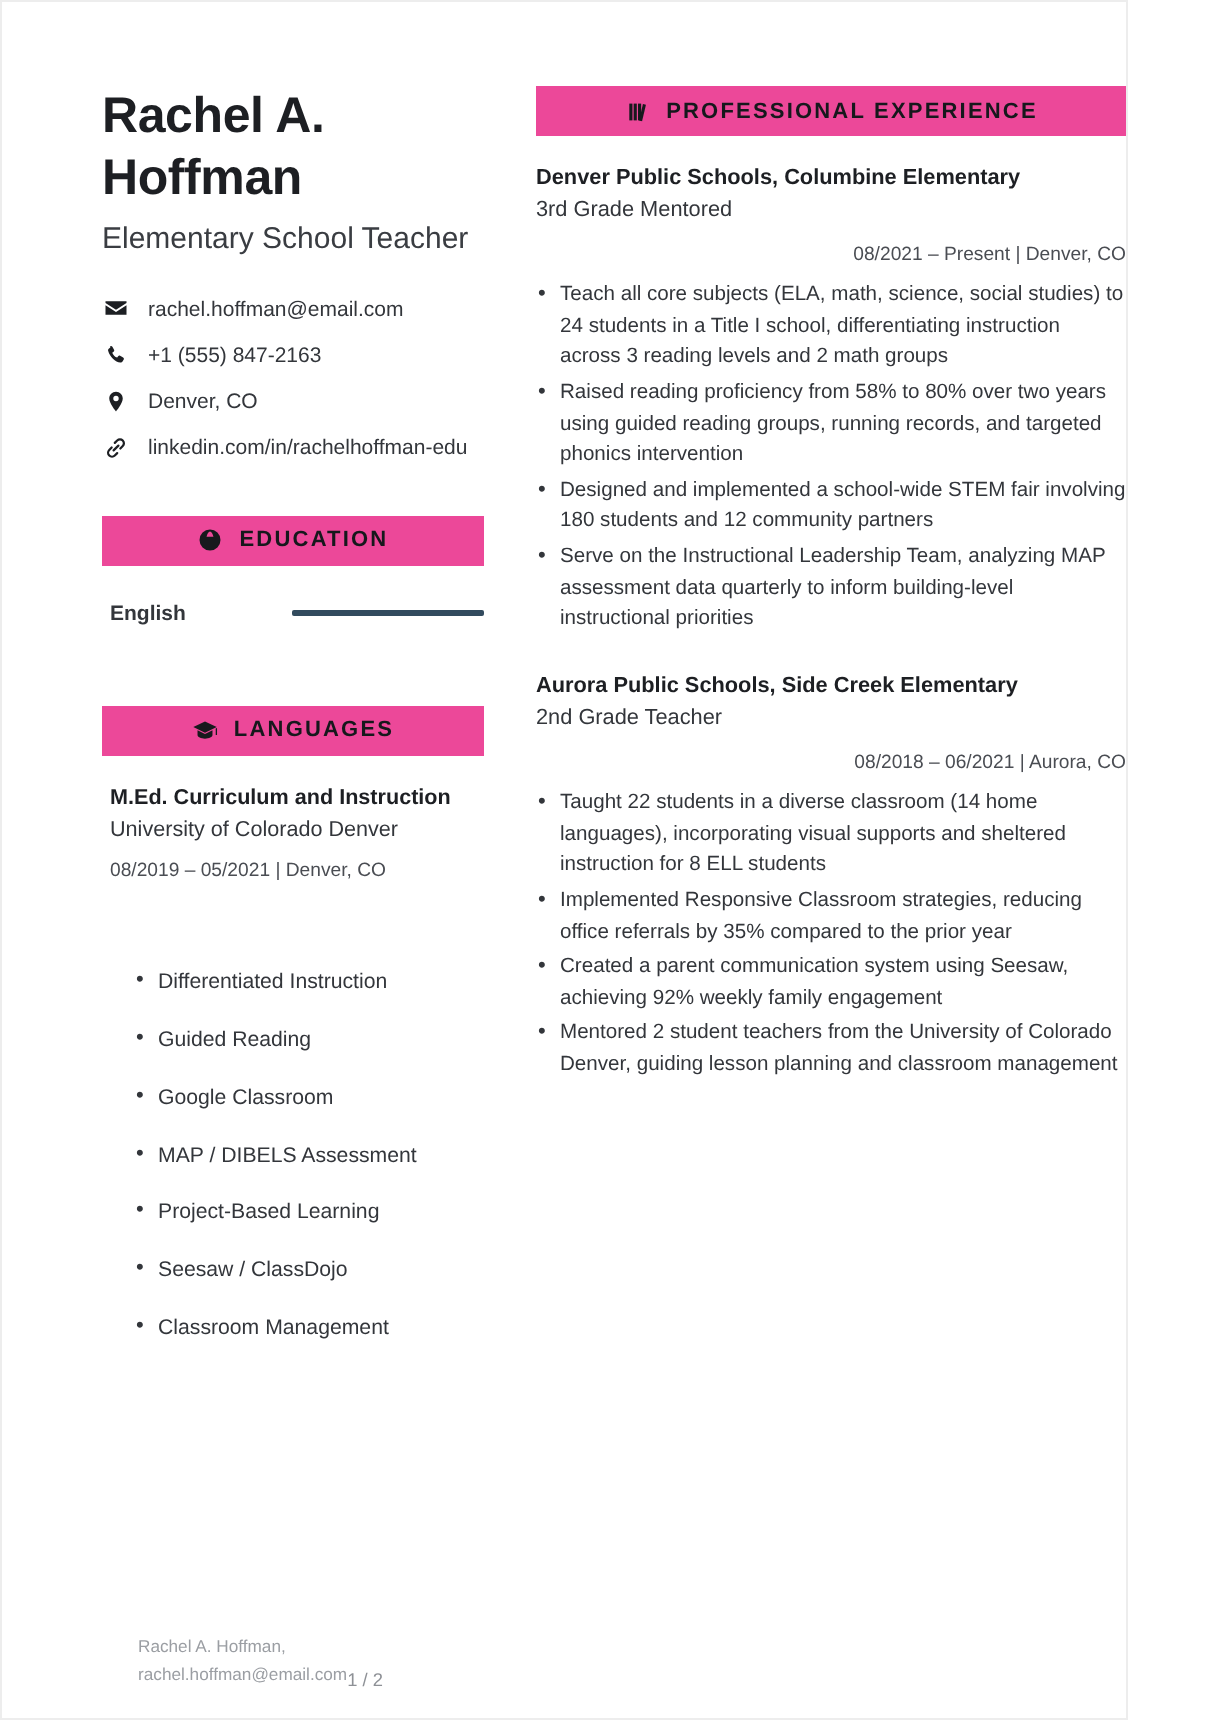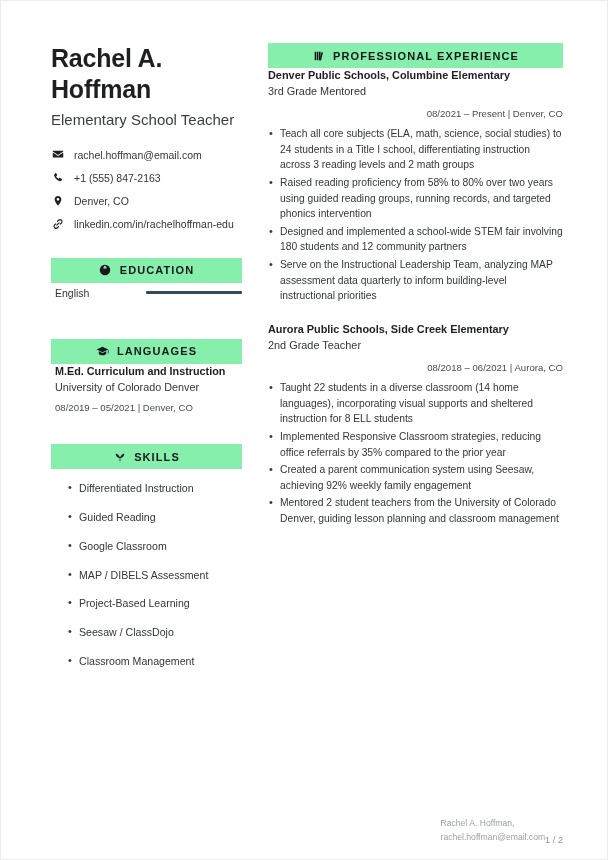--- a/index.html
+++ b/index.html
@@ -9,21 +9,21 @@
   }
   body {
     width: 608px;
     height: 860px;
     font-family: "Liberation Sans", sans-serif;
     color: #2e3136;
     overflow: hidden;
   }
   .page {
     position: relative;
-    width: 608px;
+    width: 564px;
     height: 860px;
     background: #ffffff;
     box-sizing: border-box;
     border: 1px solid #ededed;
   }
   .content {
     position: absolute;
     left: 0; top: 0;
     width: 606px;
     padding: 42px 44px 0 50px;
@@ -72,26 +72,27 @@
     display: flex;
     align-items: center;
     justify-content: center;
     color: #1d1f23;
     margin-top: 0px;
   }
   .contact-ico svg { display: block; }
   .contact-text { word-break: break-word; }
 
   .sec-band {
-    background: #86efac;
+    background: #ec4899;
     height: 25px;
     display: flex;
     align-items: center;
     justify-content: center;
     gap: 8px;
+    margin-bottom: 14px;
   }
   .sec-band .sec-ico {
     width: 13px;
     height: 13px;
     display: flex;
     align-items: center;
     justify-content: center;
     color: #17191d;
   }
   .sec-band .sec-ico svg { display: block; }
@@ -104,20 +105,21 @@
   .lang-row {
     display: flex;
     align-items: center;
     justify-content: space-between;
     margin-bottom: 8px;
     padding: 4px 0 2px 4px;
   }
   .lang-name {
     font-size: 10.5px;
     color: #33363b;
+    font-weight: bold;
   }
   .lang-bar {
     width: 96px;
     height: 2.5px;
     background: #324b5e;
     border-radius: 1px;
   }
   .block-gap { height: 30px; }
   .edu-entry { padding: 0 0 0 4px; }
   .edu-degree {
@@ -203,26 +205,26 @@
     content: "•";
     position: absolute;
     left: 1px;
     top: -1px;
     color: #33363b;
     font-size: 11px;
   }
   
   .footer {
     position: absolute;
-    left: 44px;
+    left: 68px;
     right: 44px;
     bottom: 14px;
     display: flex;
     align-items: flex-end;
-    justify-content: flex-end;
+    justify-content: flex-start;
   }
   .footer-left {
     font-size: 8.6px;
     color: #9b9ea3;
     line-height: 1.62;
   }
   .footer-right {
     font-size: 9.2px;
     color: #8e9196;
   }
@@ -301,30 +303,20 @@
         <span class="sec-title">LANGUAGES</span>
       </div>
       <div class="edu-entry">
         <div class="edu-degree">M.Ed. Curriculum and Instruction</div>
         <div class="edu-school">University of Colorado Denver</div>
         <div class="edu-meta">08/2019 – 05/2021 | Denver, CO</div>
       </div>
 
       <div class="block-gap"></div>
 
-      <div class="sec-band">
-        <span class="sec-ico">
-          <svg width="12" height="12" viewBox="0 0 16 16" fill="currentColor">
-              <path d="M8 13.8c-.3 0-.55-.25-.55-.55V8.9c0-.3.25-.55.55-.55s.55.25.55.55v4.35c0 .3-.25.55-.55.55z"></path>
-              <path d="M7.6 9.2C6 9.2 2.9 7.9 2.3 4.2c-.1-.5.35-.9.8-.7C5.1 4.2 7.3 5.9 7.9 9c.05.2-.1.2-.3.2z"></path>
-              <path d="M8.4 9.2c1.6 0 4.7-1.3 5.3-5 .1-.5-.35-.9-.8-.7-2 .7-4.2 2.4-4.8 5.5-.05.2.1.2.3.2z"></path>
-            </svg>
-        </span>
-        <span class="sec-title">SKILLS</span>
-      </div>
       <ul class="skills-list">
         <li class="skill-item">Differentiated Instruction</li>
         <li class="skill-item">Guided Reading</li>
         <li class="skill-item">Google Classroom</li>
         <li class="skill-item">MAP / DIBELS Assessment</li>
         <li class="skill-item">Project-Based Learning</li>
         <li class="skill-item">Seesaw / ClassDojo</li>
         <li class="skill-item">Classroom Management</li>
       </ul>
     </div>

